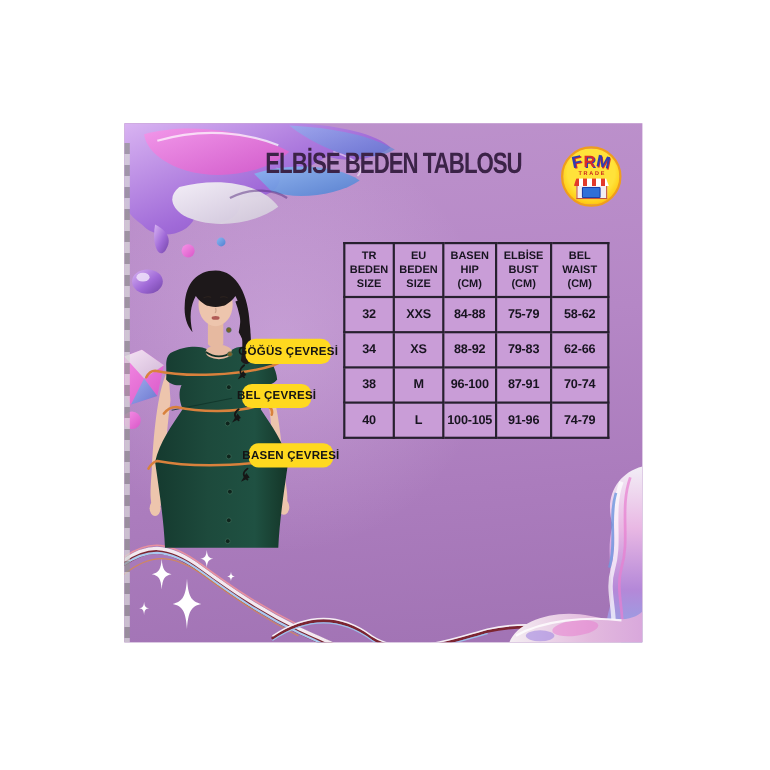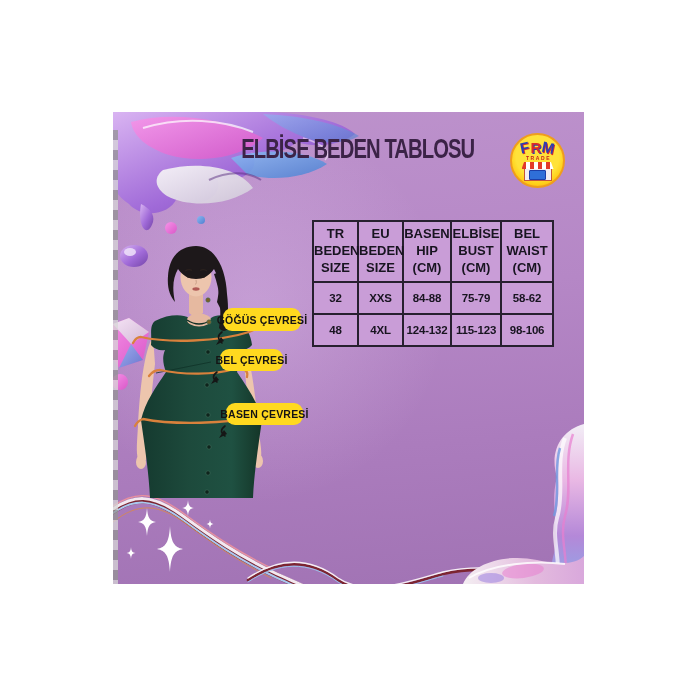--- a/index.html
+++ b/index.html
@@ -44,21 +44,21 @@
   }
   .mlabel.bust{left:110px;top:196px;width:78px;height:23px;}
   .mlabel.waist{left:107px;top:237px;width:63px;height:22px;}
   .mlabel.hip{left:113px;top:291px;width:77px;height:22px;}
   table.size-table{
     position:absolute;left:199px;top:108px;width:240px;border-collapse:collapse;table-layout:fixed;
   }
   table.size-table th,table.size-table td{
     border:2px solid #27202f;background:#c99dd7;color:#181420;text-align:center;vertical-align:middle;
   }
-  table.size-table th{font-size:13px;font-weight:700;line-height:1.3;padding:4px 0;white-space:pre-line;height:36px;}
+  table.size-table th{font-size:10px;font-weight:700;line-height:1.3;padding:4px 0;white-space:pre-line;height:36px;}
   table.size-table td{font-size:11.5px;font-weight:700;height:28px;letter-spacing:-.2px;margin-top:40px;}
   .model-svg{position:absolute;left:10px;top:124px;}
   .overlay-svg{position:absolute;left:0;top:0;pointer-events:none;}
 </style>
 </head>
 <body>
 
 <div class="canvas">
   <div class="poster">
 
@@ -278,23 +278,37 @@
       </thead>
       <tbody>
           <tr>
             <td>32</td>
             <td>XXS</td>
             <td>84-88</td>
             <td>75-79</td>
             <td>58-62</td>
           </tr>
           <tr>
-            <td>48</td>
-            <td>4XL</td>
-            <td>124-132</td>
-            <td>115-123</td>
-            <td>98-106</td>
+            <td>34</td>
+            <td>XS</td>
+            <td>88-92</td>
+            <td>79-83</td>
+            <td>62-66</td>
+          </tr>
+          <tr>
+            <td>38</td>
+            <td>M</td>
+            <td>96-100</td>
+            <td>87-91</td>
+            <td>70-74</td>
+          </tr>
+          <tr>
+            <td>40</td>
+            <td>L</td>
+            <td>100-105</td>
+            <td>91-96</td>
+            <td>74-79</td>
           </tr>
         </tbody>
     </table>
 
   </div>
 </div>
 
 </body></html>

